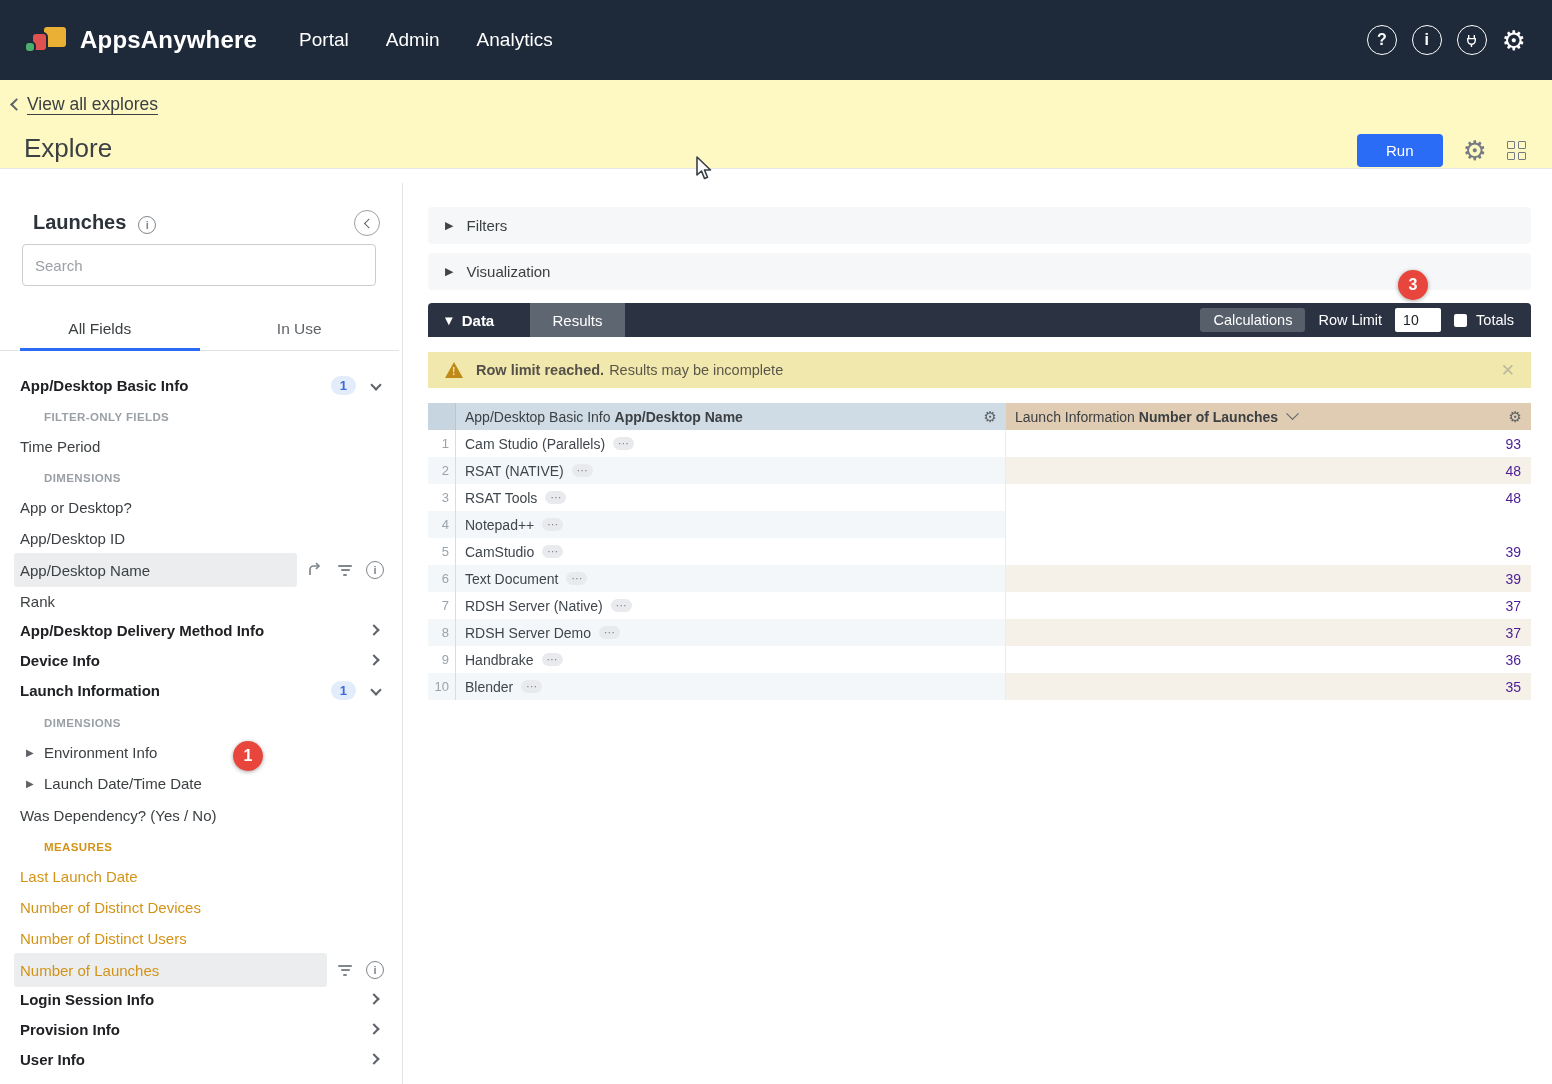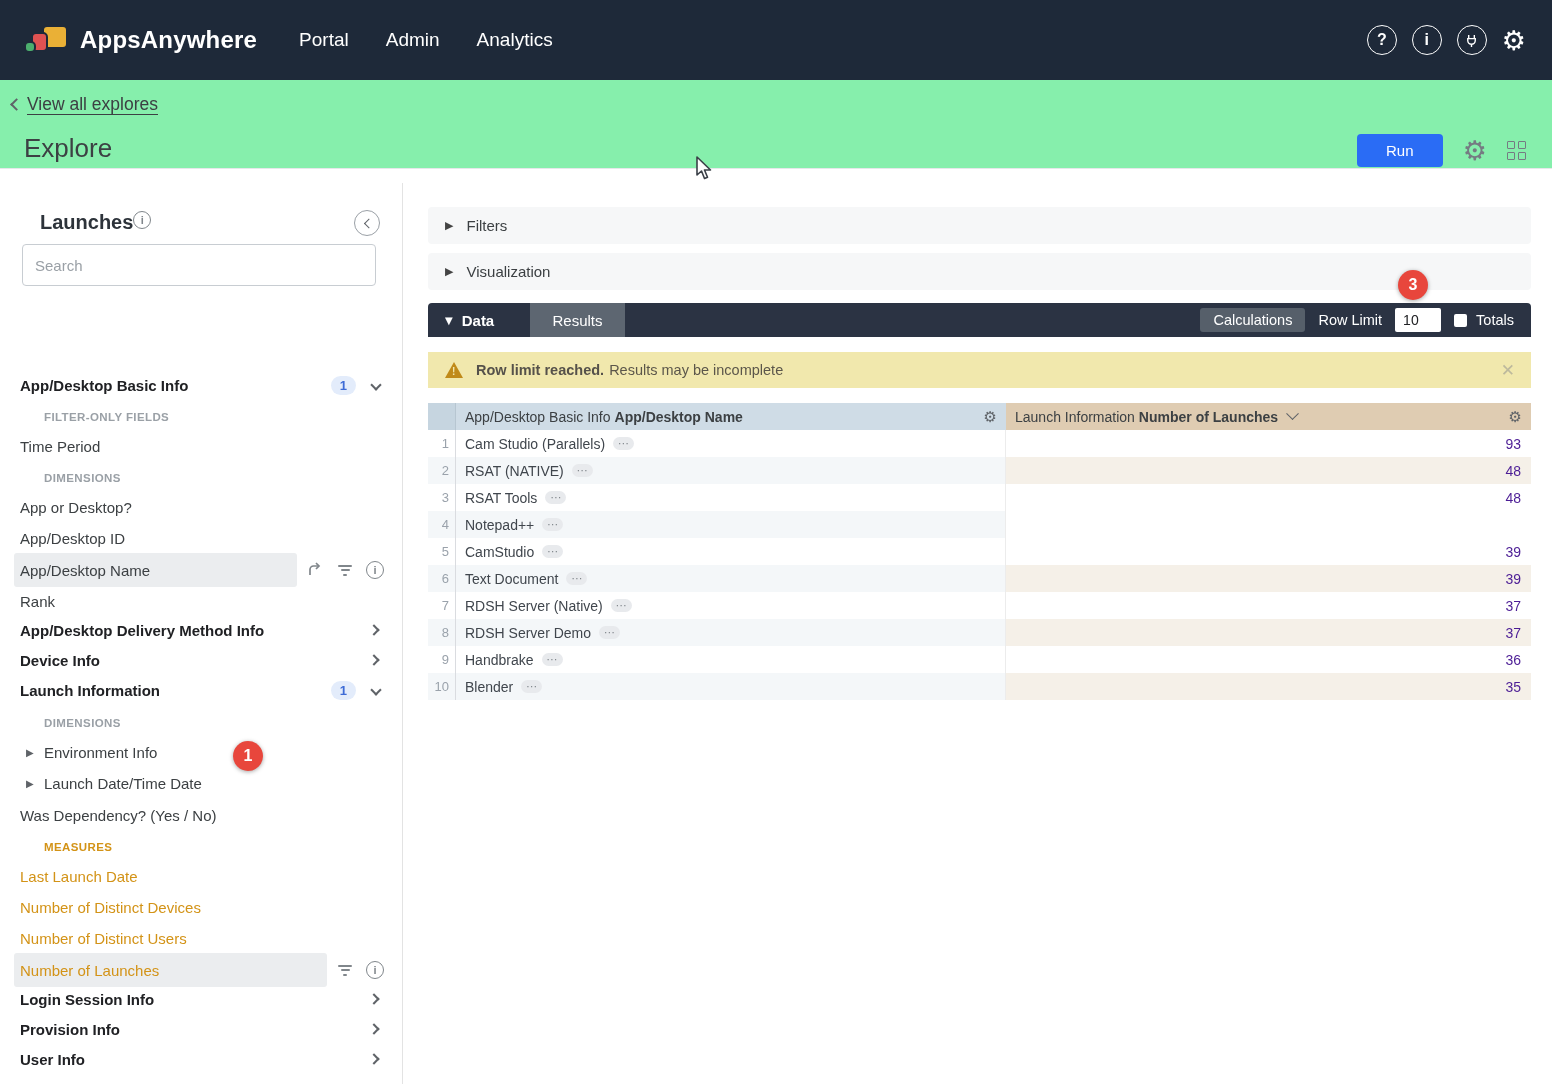--- a/index.html
+++ b/index.html
@@ -16,40 +16,40 @@
   .logo .sq.green { width:12px; height:12px; left:0; top:20px; background:#4caf6e; }
   .brand { font-size:24px; font-weight:700; letter-spacing:.2px; margin-left:12px; }
   .navlinks { display:flex; gap:37px; margin-left:42px; font-size:19px; }
   .navlinks span { cursor:pointer; }
   .nav-icons { margin-left:auto; display:flex; align-items:center; gap:15px; margin-right:26px; }
   .cicon { width:30px; height:30px; border:1.6px solid #fff; border-radius:50%;
     display:flex; align-items:center; justify-content:center; font-size:16px; font-weight:700; }
   .gear-glyph { font-size:27px; line-height:1; font-family:"DejaVu Sans",sans-serif; }
 
   
-  .pagehead { position:absolute; left:0; top:80px; width:1552px; height:89px; background:#86efac;
+  .pagehead { position:absolute; left:0; top:80px; width:1552px; height:89px; background:#fef9c3;
     border-bottom:1px solid #e6e8ea; }
   .backlink { position:absolute; left:12px; top:14px; font-size:17.5px; color:#3c4043;
     display:flex; align-items:center; cursor:pointer; }
   .backlink .chev-l { width:9px; height:9px; border-left:2px solid #5f6368; border-bottom:2px solid #5f6368;
     transform:rotate(45deg); margin-right:6px; }
   .backlink u { text-decoration:underline; text-underline-offset:4px; }
   .page-title { position:absolute; left:24px; top:53px; font-size:26px; color:#3c4043; }
   .head-actions { position:absolute; right:26px; top:54px; display:flex; align-items:center; gap:20px; }
   .run-btn { width:86px; height:33px; background:#2a6cf5; color:#fff; border:none; border-radius:4px;
     font-size:15px; font-family:inherit; cursor:pointer; }
   .head-gear { color:#757b82; }
   .grid-icon { display:grid; grid-template-columns:8px 8px; grid-template-rows:8px 8px; gap:3px; }
   .grid-icon i { border:1.6px solid #757b82; border-radius:1px; }
 
   
   .sidebar { position:absolute; left:0; top:183px; width:403px; bottom:0; background:#fff;
     border-right:1px solid #e3e3e3; }
-  .sb-title { position:absolute; left:40px; top:28px; font-size:20px; color:#2d333a; font-weight:600;
-    display:flex; align-items:flex-start; }
+  .sb-title { position:absolute; left:33px; top:28px; font-size:20px; color:#2d333a; font-weight:600;
+    display:flex; align-items:flex-end; gap:12px; }
   .info-circ { width:18px; height:18px; border:1.5px solid #80868b; border-radius:50%; color:#80868b;
     font-size:11px; font-weight:600; display:inline-flex; align-items:center; justify-content:center;
     font-style:normal; }
   .sb-collapse { position:absolute; right:22px; top:27px; width:26px; height:26px; border:1px solid #9aa0a6;
     border-radius:50%; display:flex; align-items:center; justify-content:center; cursor:pointer; }
   .sb-collapse .chev-l2 { width:7px; height:7px; border-left:1.8px solid #5f6368; border-bottom:1.8px solid #5f6368;
     transform:rotate(45deg) translate(1px,-1px); }
   .sb-search { position:absolute; left:22px; right:26px; top:61px; height:42px; }
   .sb-search input { width:100%; height:100%; border:1px solid #c8cdd2; border-radius:4px; font-size:15px;
     padding-left:12px; color:#3c4043; font-family:inherit; outline:none; }
@@ -194,20 +194,24 @@
   <div class="sb-title">
     <span>Launches</span>
     <span class="info-circ">i</span>
   </div>
   <div class="sb-collapse">
     <span class="chev-l2"></span>
   </div>
   <div class="sb-search">
     <input placeholder="Search" style="">
   </div>
+  <div class="sb-tabs">
+    <div class="sb-tab active">All Fields</div>
+    <div class="sb-tab">In Use</div>
+  </div>
 
   <div class="srow grp" style="top:187px">
     <span class="lbl">App/Desktop Basic Info</span>
     <span class="badge-pill">1</span>
     <span class="chev-d"></span>
   </div>
   <div class="srow sec" style="top:219px">FILTER-ONLY FIELDS</div>
   <div class="srow itm" style="top:248px">Time Period</div>
   <div class="srow sec" style="top:280px">DIMENSIONS</div>
   <div class="srow itm" style="top:309px">App or Desktop?</div>

